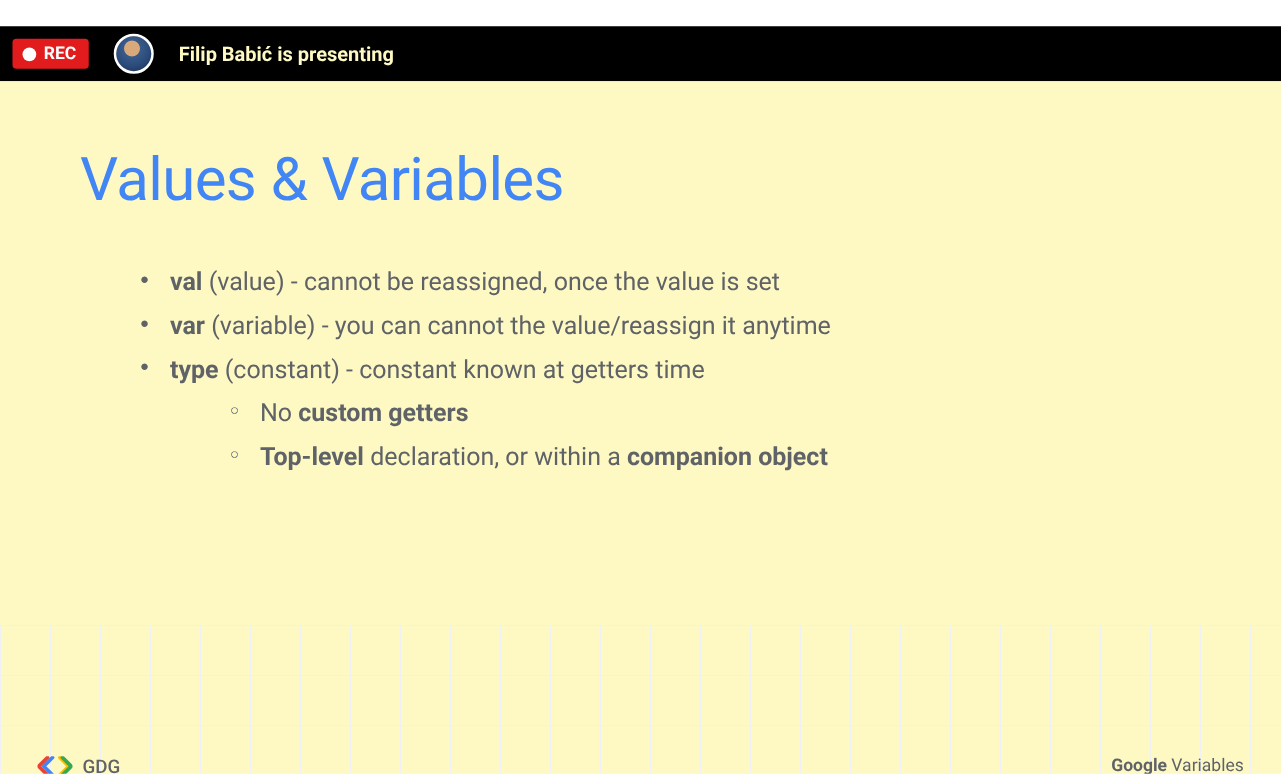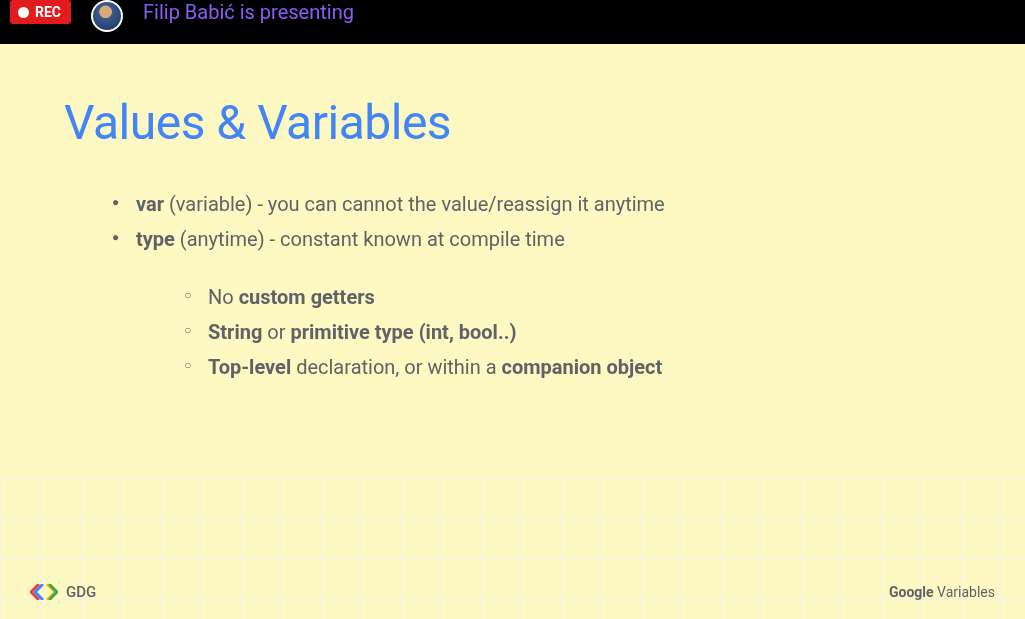--- a/index.html
+++ b/index.html
@@ -8,23 +8,24 @@
       height: 619px;
       font-family: -apple-system, BlinkMacSystemFont, "Segoe UI", Roboto, "Product Sans", sans-serif;
       overflow: hidden;
       background: #fff;
       position: relative;
     }
     .topbar {
       height: 44px;
       background: #000;
       display: flex;
-      align-items: flex-start;
+      align-items: center;
       padding: 0 10px;
       gap: 20px;
+      margin-top: 21px;
     }
     .rec-badge {
       background: #e21c1c;
       color: #fff;
       font-weight: 700;
       font-size: 14px;
       padding: 4px 10px 4px 8px;
       border-radius: 3px;
       display: flex;
       align-items: center;
@@ -38,23 +39,23 @@
     }
     .avatar {
       width: 32px;
       height: 32px;
       border-radius: 50%;
       background: radial-gradient(circle at 45% 35%, #d9a97c 0%, #d9a97c 25%, #3a5a8a 28%, #2a4a7a 60%, #1a2a4a 100%);
       border: 2px solid #fff;
       flex-shrink: 0;
     }
     .presenting-text {
-      color: #8b5cf6;
-      font-size: 20px;
-      font-weight: 400;
+      color: #fef9c3;
+      font-size: 16px;
+      font-weight: 700;
     }
     .slide {
       position: relative;
       width: 100%;
       height: calc(100% - 44px);
       background: #fef9c3;
       padding: 50px 64px 0 64px;
     }
     .slide-title {
       color: #4285f4;
@@ -78,21 +79,20 @@
       content: "●";
       position: absolute;
       left: 0;
       color: #5f6368;
       font-size: 12px;
       top: 5px;
     }
     .sub-list {
       list-style: none;
       padding-left: 48px;
-      margin-top: 23px;
     }
     .sub-list > li {
       position: relative;
       padding-left: 24px;
     }
     .sub-list > li::before {
       content: "○";
       position: absolute;
       left: 0;
       color: #5f6368;
@@ -156,30 +156,30 @@
   <div class="presenting-text">Filip Babić is presenting</div>
 </div>
 
 <div class="slide">
   <div class="grid-bg"></div>
 
   <h1 class="slide-title">Values &amp; Variables</h1>
 
   <ul class="bullet-list">
     <li>
+      <span class="b">val</span><span> (value) - cannot be reassigned, once the value is set</span>
+    </li>
+    <li>
       <span class="b">var</span><span> (variable) - you can cannot the value/reassign it anytime</span>
     </li>
     <li>
-      <span class="b">type</span><span> (anytime) - constant known at compile time</span>
+      <span class="b">type</span><span> (constant) - constant known at getters time</span>
       <ul class="sub-list">
         <li>
           <span>No </span><span class="b">custom getters</span>
-        </li>
-        <li>
-          <span class="b">String</span><span> or </span><span class="b">primitive type (int, bool..)</span>
         </li>
         <li>
           <span class="b">Top-level</span><span> declaration, or within a </span><span class="b">companion object</span>
         </li>
       </ul>
     </li>
   </ul>
 
   <div class="footer">
     <div class="gdg-logo">

